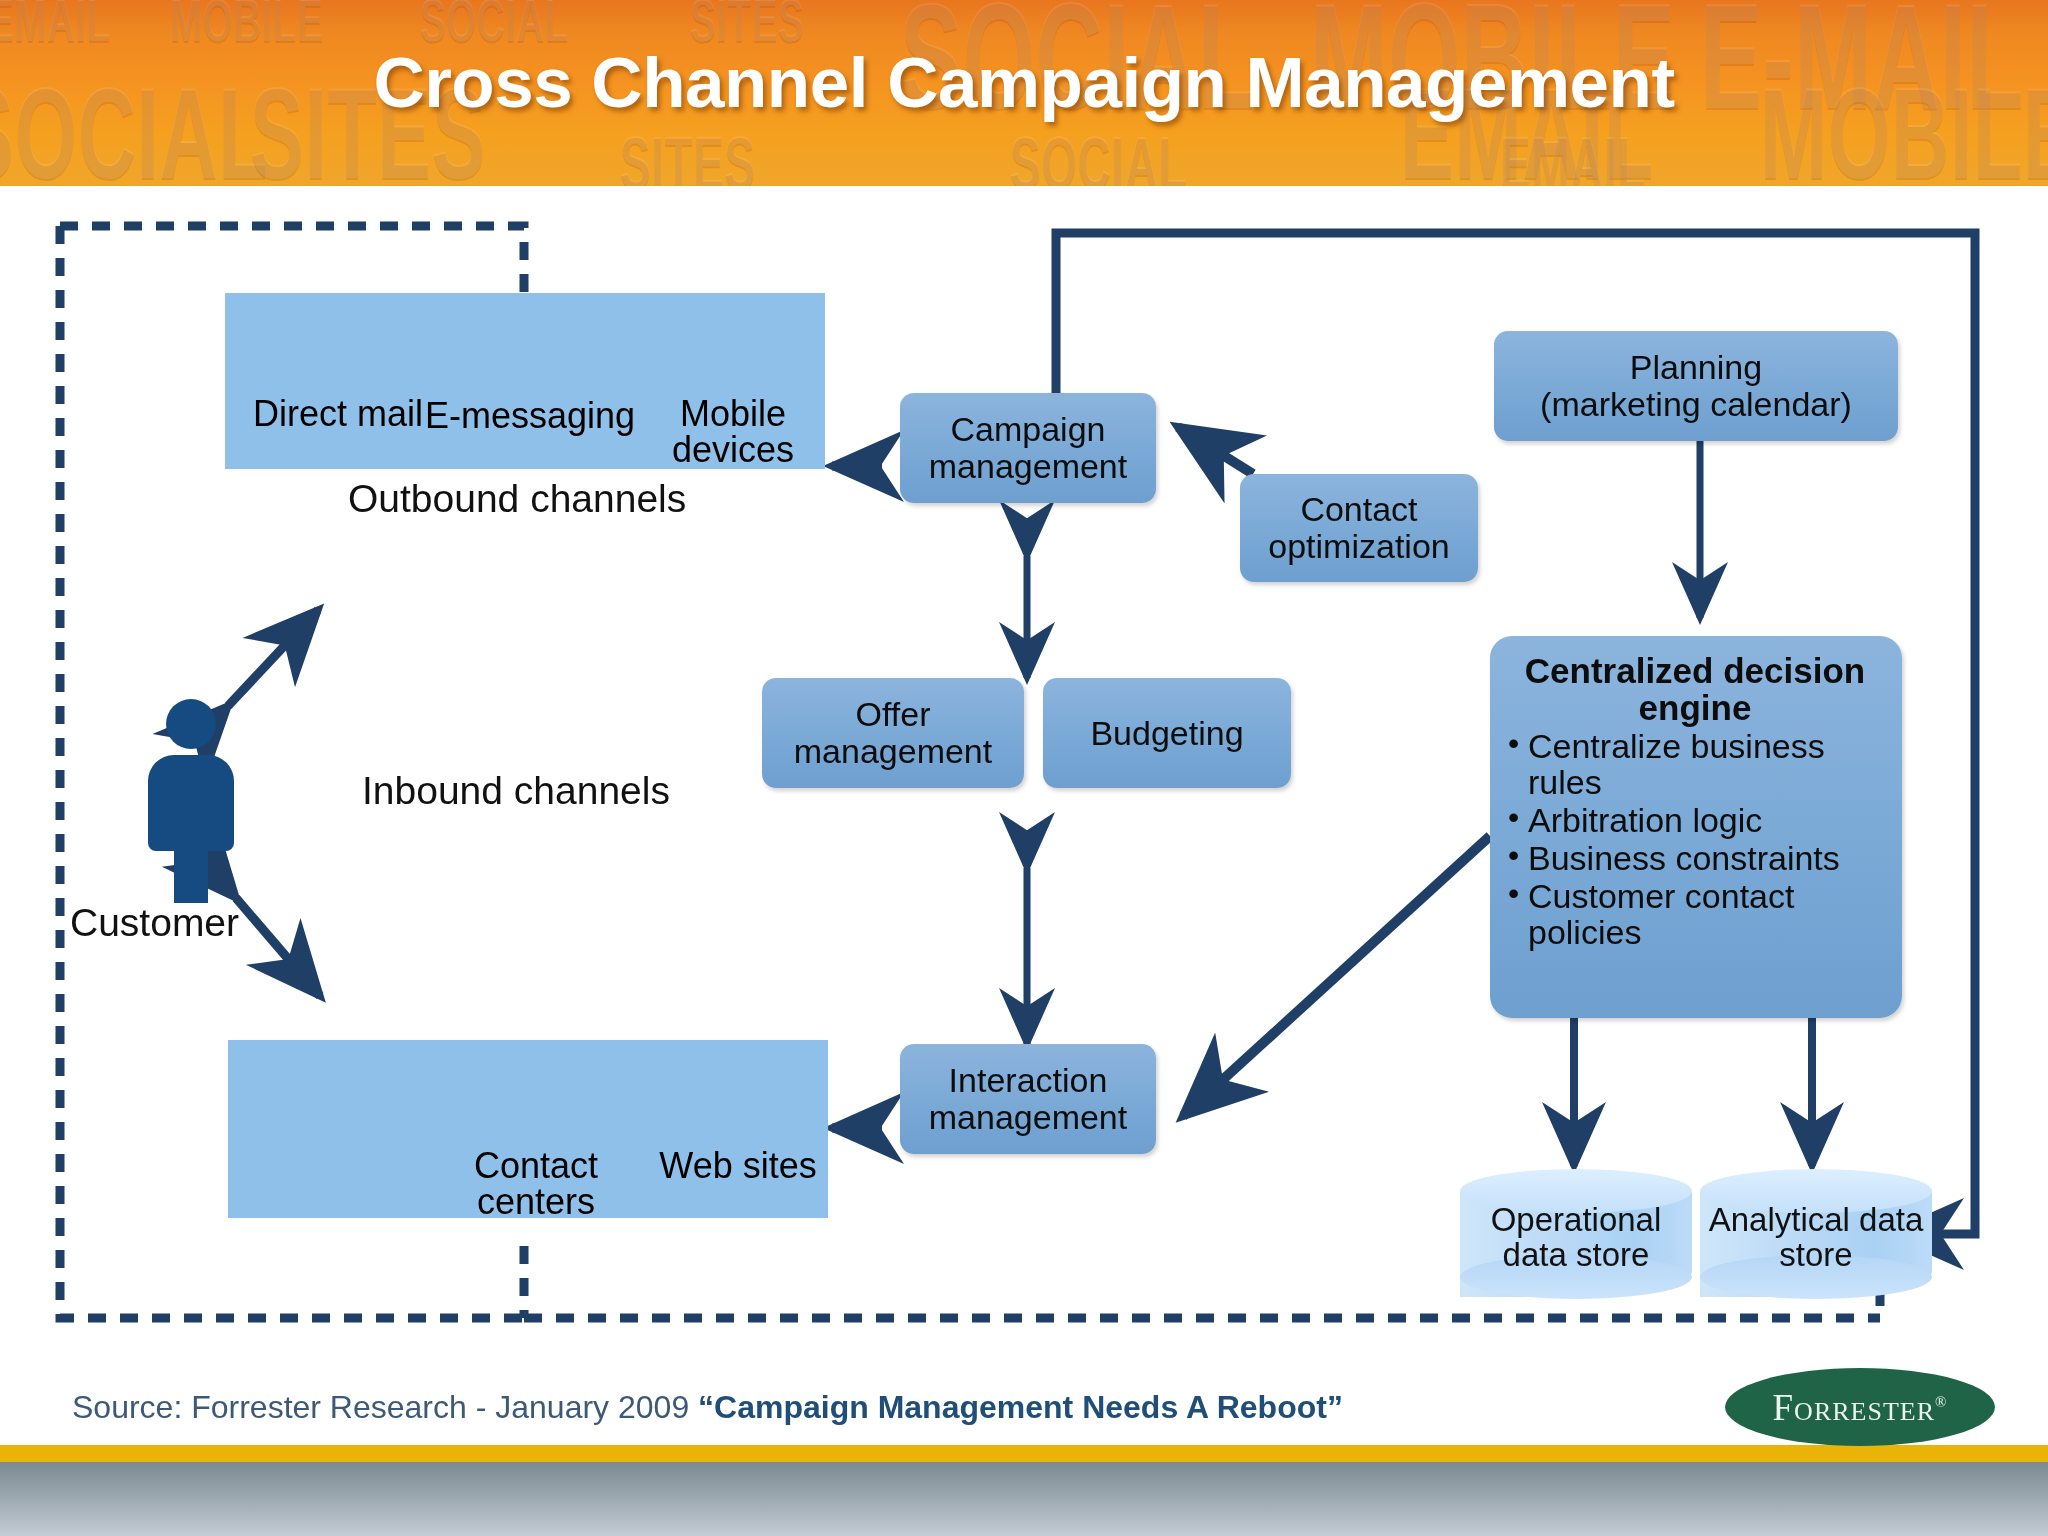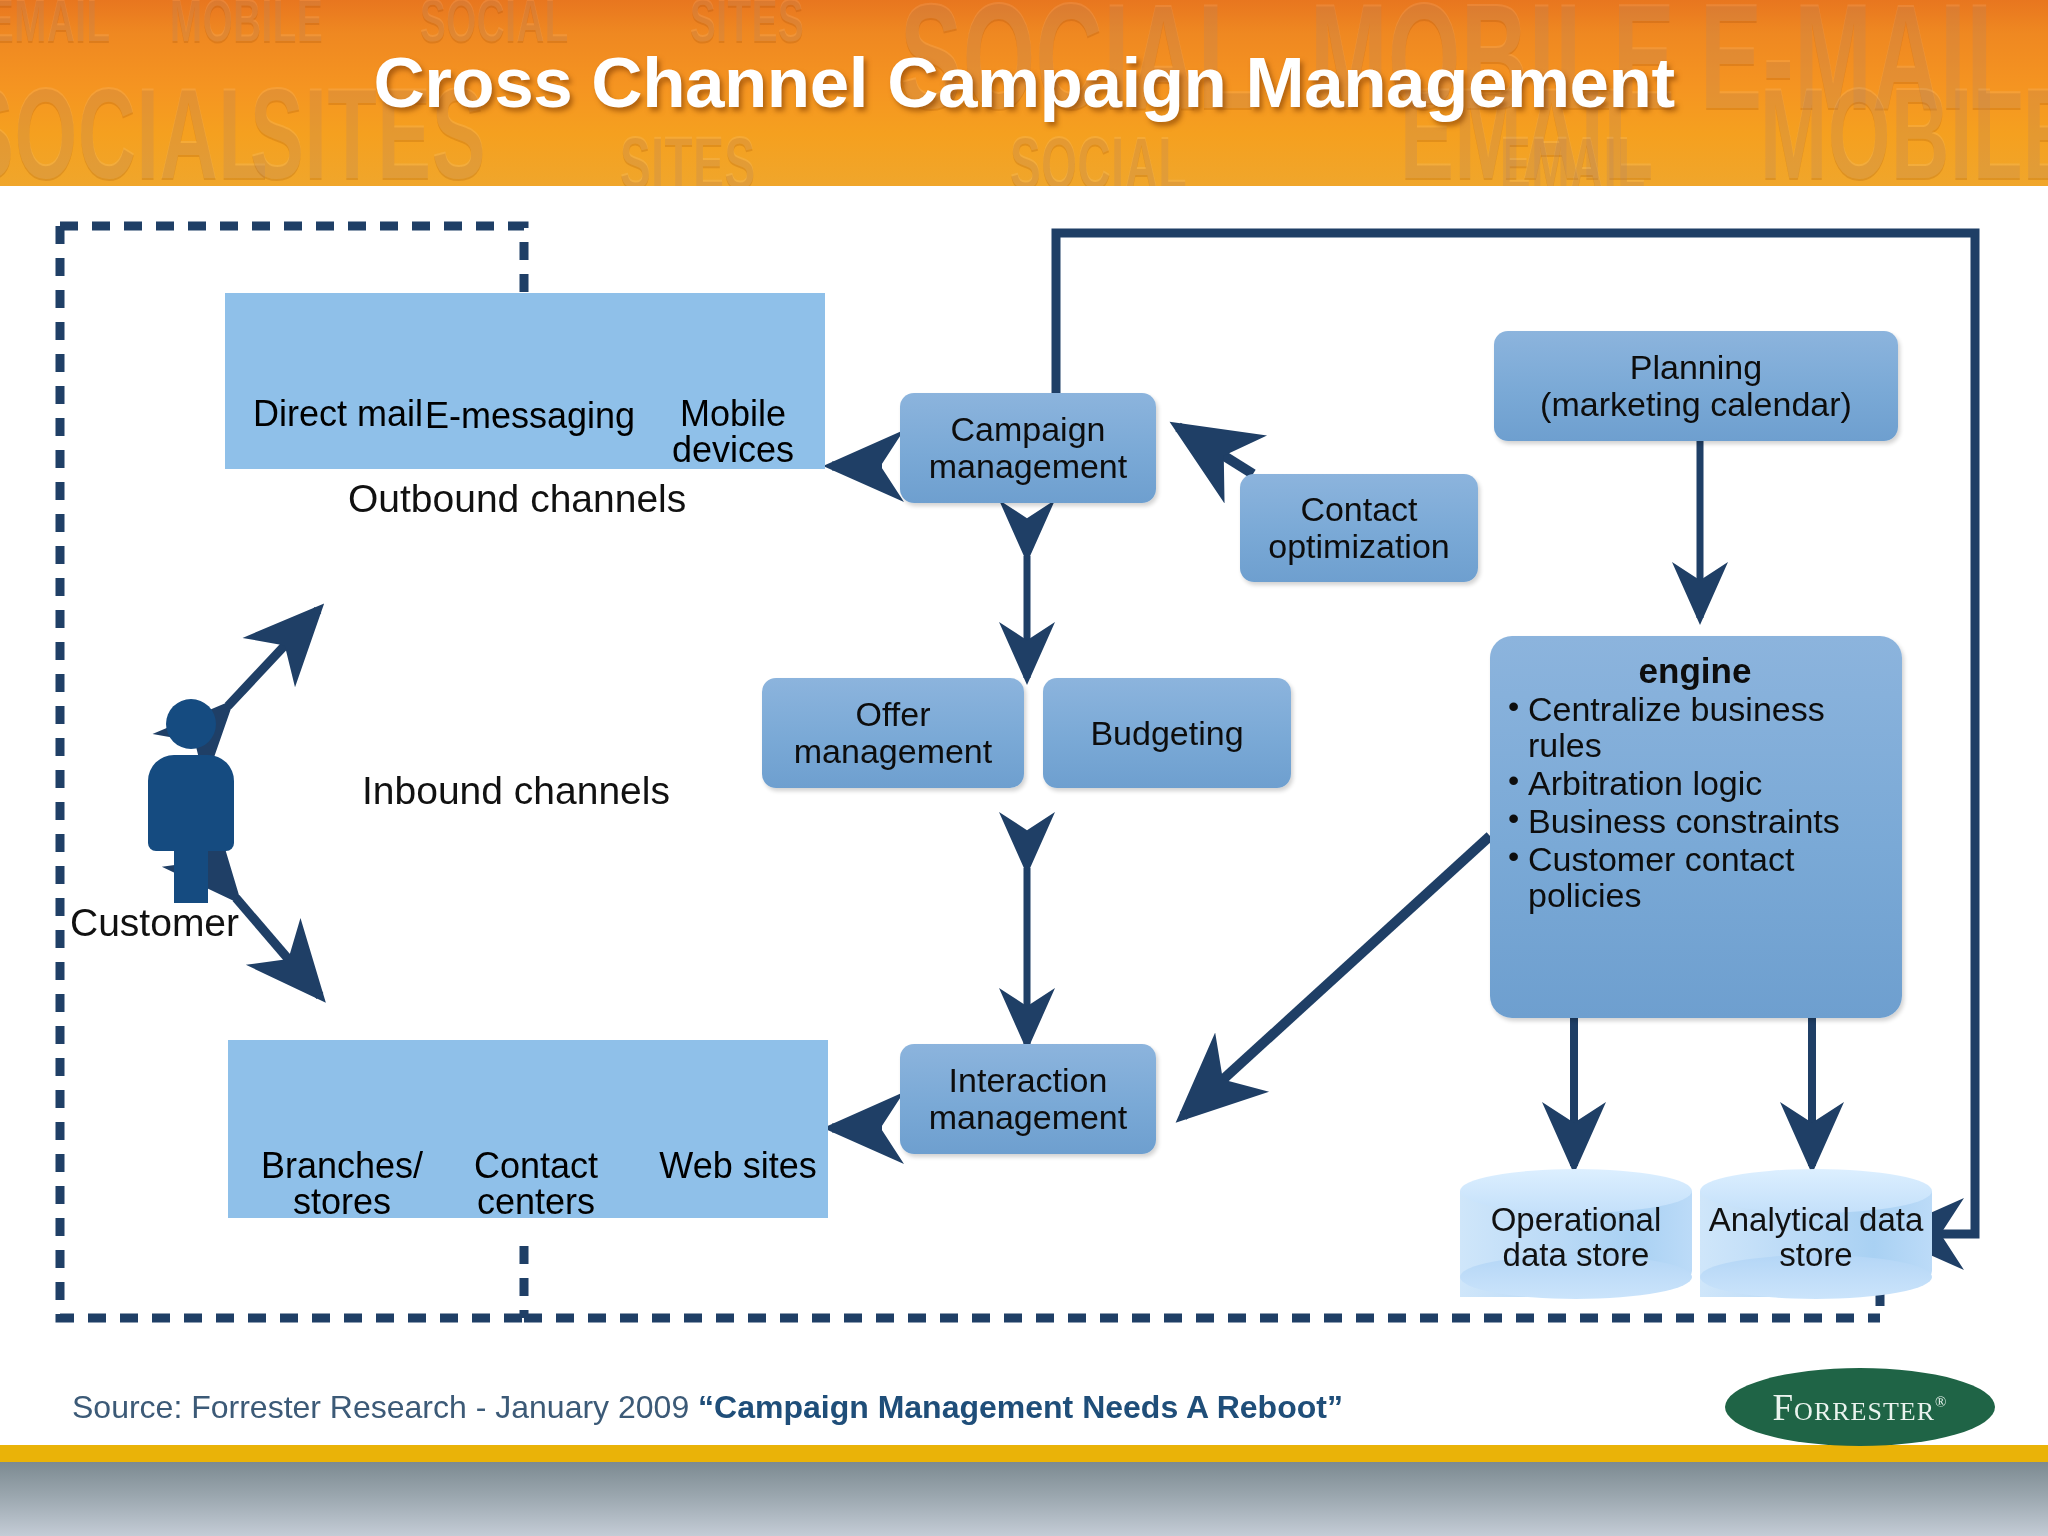--- a/index.html
+++ b/index.html
@@ -274,24 +274,20 @@
           <rect x="58" y="8" width="11" height="17"></rect>
             <rect x="80" y="8" width="11" height="17"></rect>
           <rect x="102" y="8" width="11" height="17"></rect>
         </g>
         <rect x="6" y="26" width="112" height="74" fill="#1a1a1a"></rect>
         <rect x="16" y="36" width="54" height="56" fill="#fff"></rect>
         <rect x="80" y="36" width="28" height="24" fill="#fff"></rect>
         <rect x="80" y="66" width="28" height="26" fill="#fff"></rect>
       </svg>
     </div>
-    <div class="chlabel" style="left:232px;top:962px;width:220px;font-size:36px;">
-      <span>Branches/</span>
-      <span>stores</span>
-    </div>
 
     <div class="chicon" style="left:472px;top:864px;width:104px;height:106px;">
       <svg viewBox="0 0 106 108" width="104" height="106">
         <path d="M22,10 C10,22 12,36 24,50 L50,78 C64,92 80,94 92,82 L78,66 C72,72 64,70 58,64 L40,46
                  C34,40 32,32 38,26 Z" fill="none" stroke="#111" stroke-width="8" stroke-linejoin="round"></path>
       </svg>
     </div>
     <div class="chlabel" style="left:436px;top:962px;width:200px;font-size:36px;">
       <span>Contact</span>
       <span>centers</span>
@@ -352,20 +348,21 @@
     <div class="pbox" style="left:1494px;top:145px;width:404px;height:110px;">
       <div>
         <span>Planning</span>
         <span>(marketing calendar)</span>
       </div>
     </div>
 
     <div class="pbox" id="box-engine" style="left:1490px;top:450px;width:412px;height:382px;">
       <div style="width:100%">
         <div class="eng-title">
+          <span>Centralized decision</span>
           <span>engine</span>
         </div>
         <ul>
           <li>Centralize business rules</li>
           <li>Arbitration logic</li>
           <li>Business constraints</li>
           <li>Customer contact policies</li>
         </ul>
       </div>
     </div>

